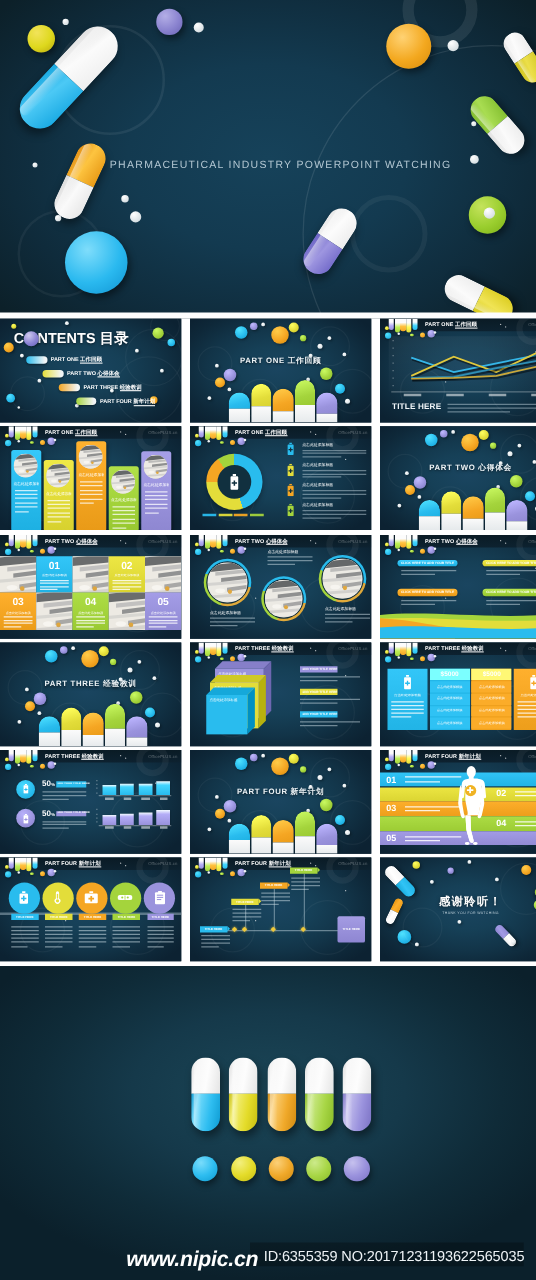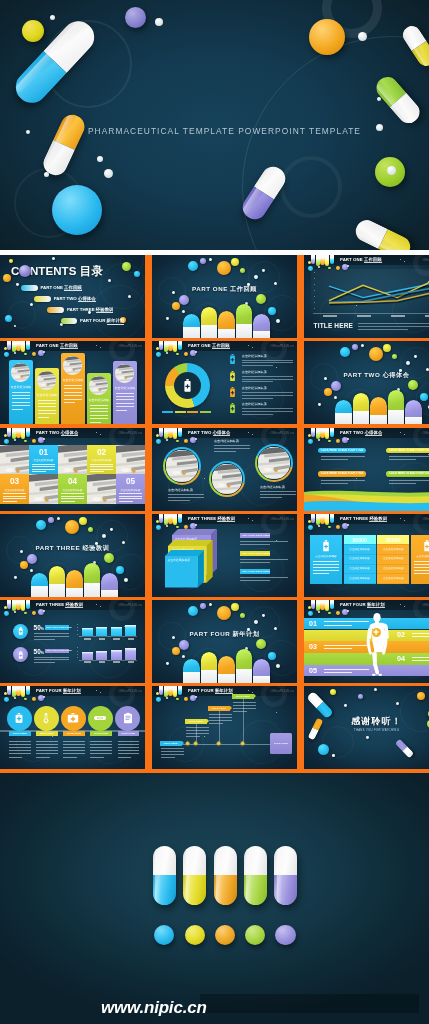--- a/index.html
+++ b/index.html
@@ -26,21 +26,21 @@
   .cap .gl{position:absolute;left:14%;top:3%;width:26%;height:94%;border-radius:999px;
        background:linear-gradient(90deg,rgba(255,255,255,.48),rgba(255,255,255,0));}
   .sph{position:absolute;border-radius:50%;box-shadow:2px 3px 6px rgba(0,0,0,.45);}
   .ring{position:absolute;border-radius:50%;border:2px solid rgba(255,255,255,.055);}
   .dot{position:absolute;border-radius:50%;background:radial-gradient(circle at 34% 28%,#fff,#c8d3d8);}
 
   
   #band{position:absolute;left:0;top:250px;width:429px;height:5px;background:#fdfdfd;}
 
   
-  #grid{position:absolute;left:0;top:255px;width:429px;height:518px;background:#f97316;}
+  #grid{position:absolute;left:0;top:255px;width:429px;height:518px;background:#ffffff;}
   .slide{position:absolute;width:145px;height:83px;overflow:hidden;
      background:radial-gradient(ellipse 92px 56px at 48% 48%,#1a4560 0%,#164057 32%,#123448 62%,#0e2839 85%,#0c2232 100%),#0c2232;}
   .c0{left:0} .c1{left:152px} .c2{left:304px}
   .r0{top:0} .r1{top:86px} .r2{top:173px} .r3{top:259px} .r4{top:345px} .r5{top:431px}
 
   
   .s-ring{position:absolute;border-radius:50%;border:1px solid rgba(255,255,255,.045);}
   .s-dot{position:absolute;border-radius:50%;}
 
   
@@ -123,21 +123,21 @@
     <div class="dot" style="left:155px;top:18px;width:8px;height:8px;"></div>
     <div class="dot" style="left:358px;top:32px;width:9px;height:9px;"></div>
     <div class="dot" style="left:376px;top:124px;width:7px;height:7px;"></div>
     <div class="dot" style="left:387px;top:166px;width:9px;height:9px;"></div>
     <div class="dot" style="left:377px;top:97px;width:4px;height:4px;"></div>
     <div class="dot" style="left:44px;top:172px;width:5px;height:5px;"></div>
     <div class="dot" style="left:26px;top:130px;width:4px;height:4px;"></div>
     <div class="dot" style="left:97px;top:156px;width:6px;height:6px;"></div>
     <div class="dot" style="left:104px;top:169px;width:9px;height:9px;"></div>
 
-    <div class="hero-sub">PHARMACEUTICAL TEMPLATE POWERPOINT TEMPLATE</div>
+    <div class="hero-sub">PHARMACEUTICAL INDUSTRY POWERPOINT WATCHING</div>
   </div>
 
   <div id="band"></div>
 
   <div id="grid">
       <div class="slide c0 r0">
         <div class="s-dot" style="left:9px;top:4px;width:4.4px;height:4.4px;background:radial-gradient(circle at 35% 28%,#ffff60,#e3dd3a 55%,#c7c11e);box-shadow:1px 1px 2px rgba(0,0,0,.35)"></div>
         <div class="s-dot" style="left:3px;top:19px;width:8px;height:8px;background:radial-gradient(circle at 35% 28%,#ffcc49,#f5a623 55%,#d98a07);box-shadow:1px 1px 2px rgba(0,0,0,.35)"></div>
         <div class="s-dot" style="left:122px;top:7px;width:9px;height:9px;background:radial-gradient(circle at 35% 28%,#cafa62,#a4d43c 55%,#88b820);box-shadow:1px 1px 2px rgba(0,0,0,.35)"></div>
         <div class="s-dot" style="left:134px;top:16px;width:6px;height:6px;background:radial-gradient(circle at 35% 28%,#4fe2ff,#29bcee 55%,#0da0d2);box-shadow:1px 1px 2px rgba(0,0,0,.35)"></div>
@@ -1498,15 +1498,16 @@
         </div>
         <div style="position:absolute;left:275.4px;top:152.1px;width:20.3px;height:20.3px;border-radius:50%;
        background:radial-gradient(circle at 34% 26%,#c6c1ee,#9a92dd 52%,#7b72c4 100%);
        box-shadow:1px 3px 5px rgba(0,0,0,.45)"></div>
       </div>
   </div>
 
   <div id="footer">
     <div class="f-idbg"></div>
     <div class="f-site">www.nipic.cn</div>
+    <div class="f-id">ID:6355359 NO:20171231193622565035</div>
   </div>
 
 </div>
 
 </body></html>

